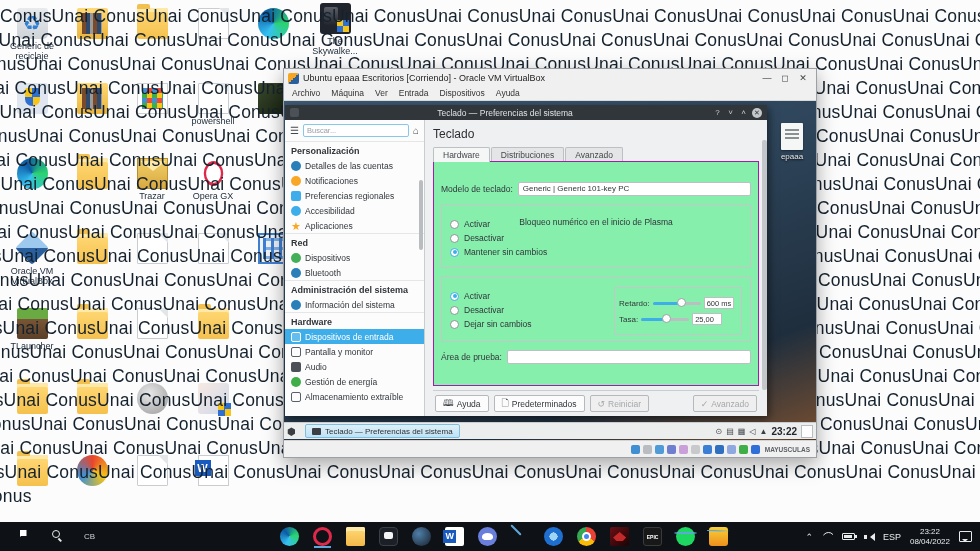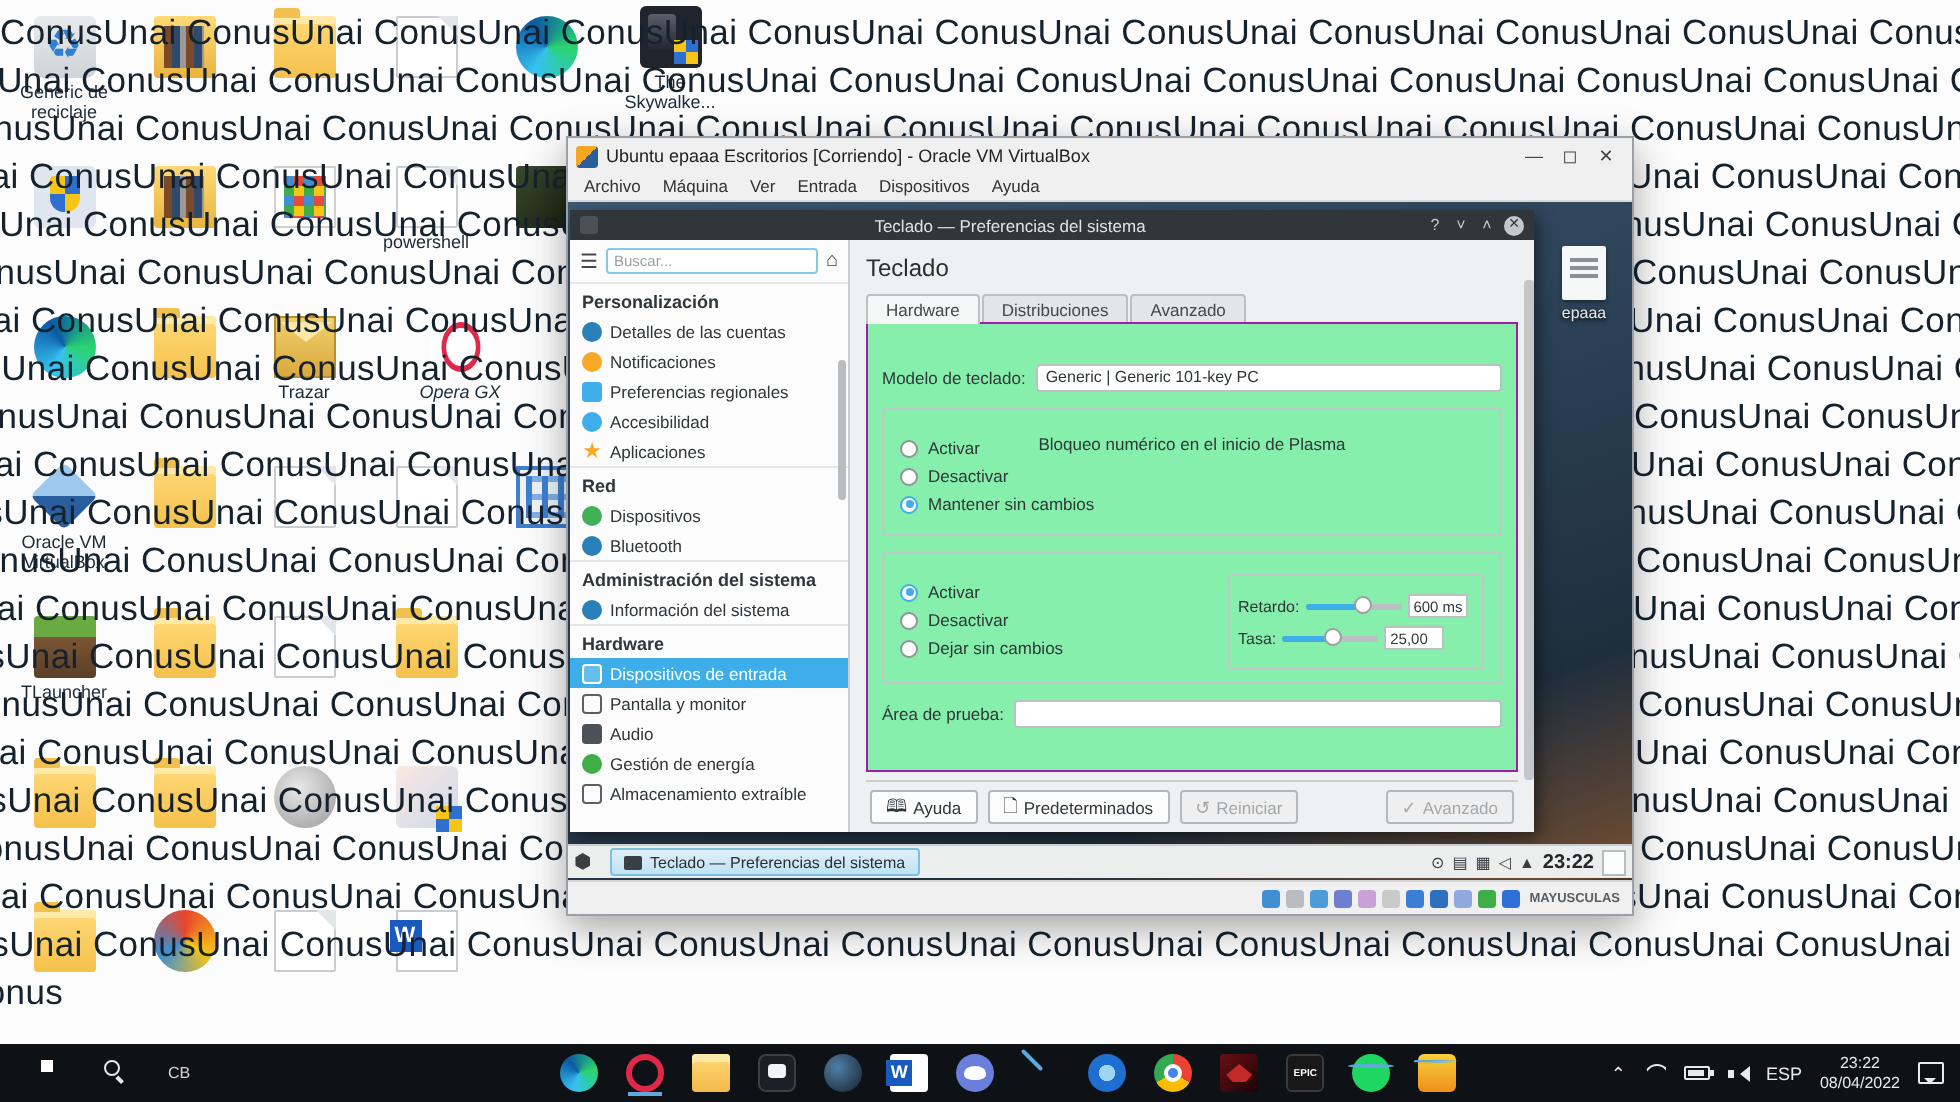--- a/index.html
+++ b/index.html
@@ -241,21 +241,21 @@
         <div class="lbl"></div>
       </div>
       <div class="dicon" style="left: 62px; top: 158px;">
         <div class="ig k-folder"></div>
         <div class="lbl"></div>
       </div>
       <div class="dicon" style="left: 122px; top: 158px;">
         <div class="ig k-envelope"></div>
         <div class="lbl">Trazar</div>
       </div>
-      <div class="dicon" style="left: 200px; top: 158px; font-style: italic;">
+      <div class="dicon" style="left: 183px; top: 158px;">
         <div class="ig k-operagx"></div>
         <div class="lbl">Opera GX</div>
       </div>
       <div class="dicon" style="left: 2px; top: 233px;">
         <div class="ig k-vbox"></div>
         <div class="lbl">Oracle VM VirtualBox</div>
       </div>
       <div class="dicon" style="left: 62px; top: 233px;">
         <div class="ig k-folder"></div>
         <div class="lbl"></div>

